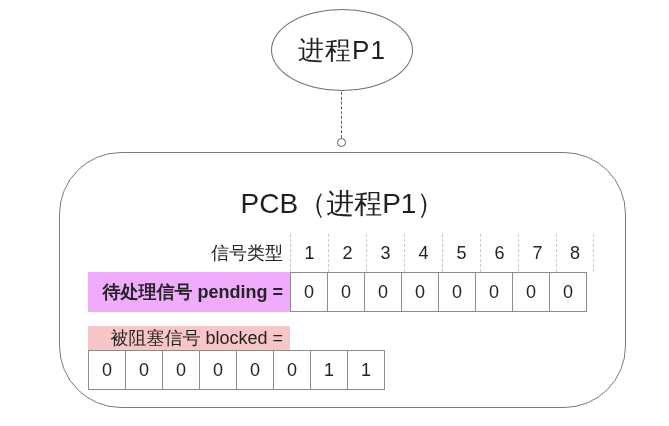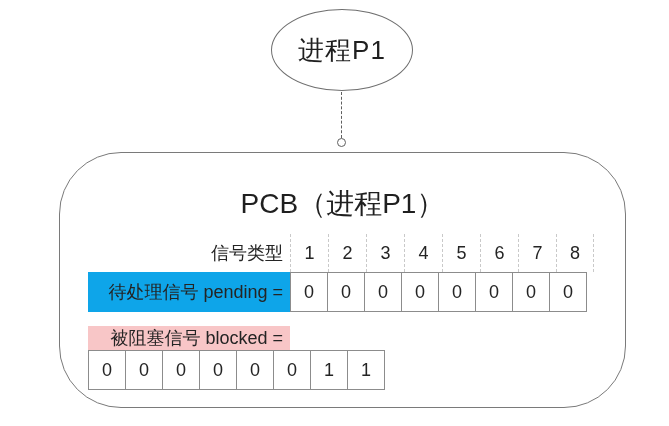--- a/index.html
+++ b/index.html
@@ -160,21 +160,21 @@
       <div class="hcell">3</div>
       <div class="hcell">4</div>
       <div class="hcell">5</div>
       <div class="hcell">6</div>
       <div class="hcell">7</div>
       <div class="hcell">8</div>
     </div>
   </div>
 
   <div class="sig-row row-pending">
-    <div class="row-label" style="background-color: #0ea5e9;">待处理信号 pending =</div>
+    <div class="row-label" style="background-color: #f0abfc; font-weight: bold;">待处理信号 pending =</div>
     <div class="cells">
       <div class="cell">0</div>
       <div class="cell">0</div>
       <div class="cell">0</div>
       <div class="cell">0</div>
       <div class="cell">0</div>
       <div class="cell">0</div>
       <div class="cell">0</div>
       <div class="cell">0</div>
     </div>

